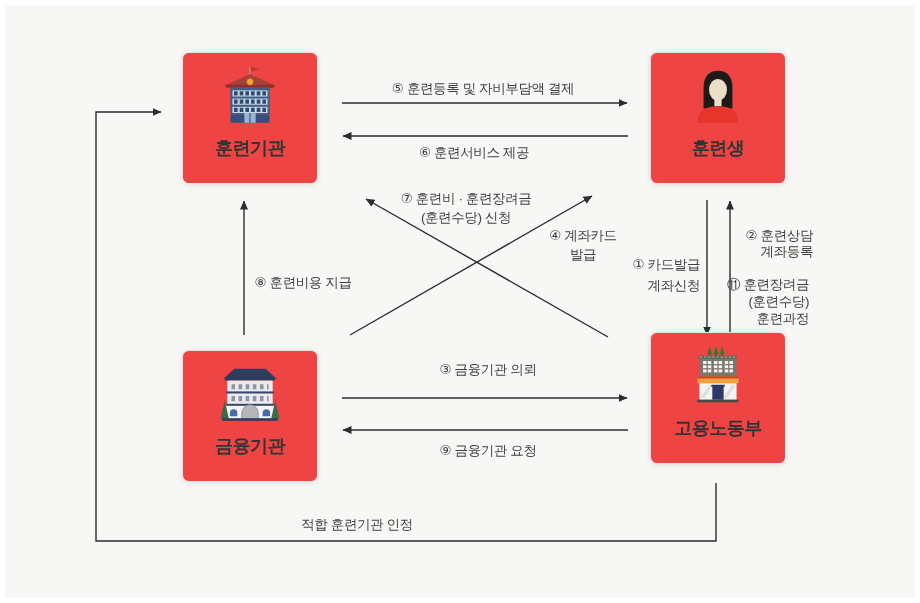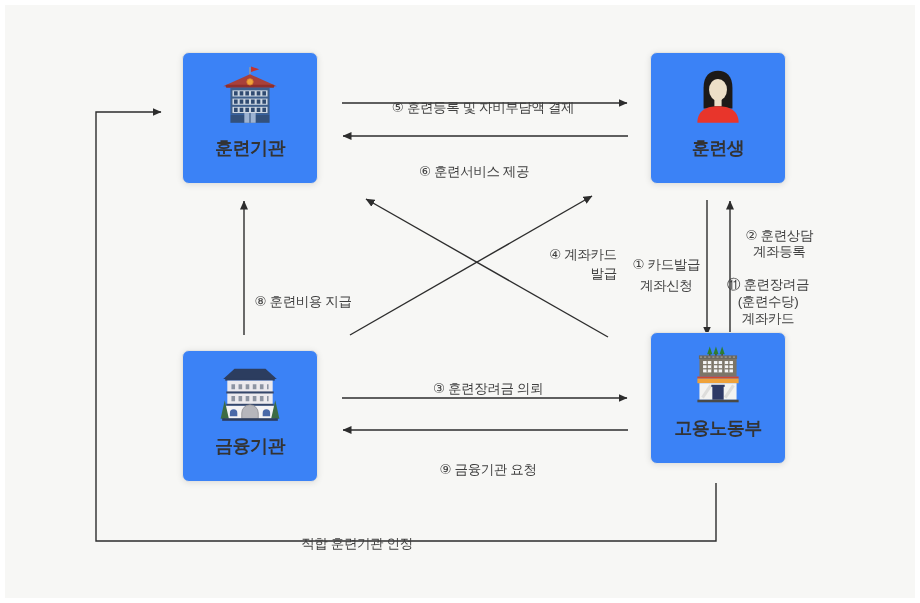--- a/index.html
+++ b/index.html
@@ -6,36 +6,36 @@
   .canvas{
     position:relative;width:920px;height:603px;
     background:#f7f7f5;
     box-shadow:inset 0 0 0 5px #ffffff;
     font-family:"Liberation Sans","DejaVu Sans",sans-serif;
     overflow:hidden;
   }
   .arrows{position:absolute;left:0;top:0;width:920px;height:603px;}
   .node{
     position:absolute;width:136px;height:132px;
-    background:#3b82f6;border:1px solid #e4e4e2;border-radius:7px;
+    background:#ef4444;border:1px solid #e4e4e2;border-radius:7px;
     box-shadow:0 1px 6px rgba(0,0,0,0.10);
     display:flex;flex-direction:column;align-items:center;justify-content:flex-start;
     padding-top:10px;box-sizing:border-box;
   }
   .node .icon{width:66px;height:66px;display:block;}
   .node .nlabel{
     margin-top:7px;font-size:18px;font-weight:bold;color:#333333;
     letter-spacing:-0.5px;white-space:nowrap;
   }
   .lbl{
     position:absolute;font-size:13.5px;color:#3f3f3f;
     letter-spacing:-0.4px;white-space:nowrap;line-height:19px;font-weight:500;
   }
-  .c{transform:translate(-50%,-50%);text-align:right;margin-top:19px;}
-  .r{text-align:center;}
+  .c{transform:translate(-50%,-50%);text-align:center;}
+  .r{text-align:right;}
 </style>
 </head>
 <body>
 
 <div class="canvas">
 
   <svg class="arrows" width="920" height="603" viewBox="0 0 920 603">
     <defs>
       <marker id="ah" markerWidth="9" markerHeight="8" refX="8.5" refY="4" orient="auto" markerUnits="userSpaceOnUse">
         <path d="M0,0 L9,4 L0,8 Z" fill="#2d2d2d"></path>
@@ -149,20 +149,24 @@
         <rect x="26.5" y="41.5" width="11" height="13.5" fill="#2e3a66"></rect>
         <rect x="12" y="55" width="40" height="2.5" fill="#4a4a46"></rect>
       </svg>
     </span>
     <span class="nlabel">고용노동부</span>
   </div>
 
   <div class="lbl c" style="left:483px;top:88px">⑤ 훈련등록 및 자비부담액 결제</div>
   <div class="lbl c" style="left:474px;top:152px">⑥ 훈련서비스 제공</div>
 
+  <div class="lbl c" style="left:466px;top:208px">
+    <div>⑦ 훈련비 · 훈련장려금</div>
+    <div>(훈련수당) 신청</div>
+  </div>
 
   <div class="lbl c" style="left:583px;top:245px">
     <div>④ 계좌카드</div>
     <div>발급</div>
   </div>
 
   <div class="lbl c" style="left:303px;top:282px">⑧ 훈련비용 지급</div>
 
   <div class="lbl r" style="right:220px;top:254px;line-height:21px">
     <div>① 카드발급</div>
@@ -170,24 +174,24 @@
   </div>
 
   <div class="lbl r" style="right:107px;top:228px;line-height:16px">
     <div>② 훈련상담</div>
     <div>계좌등록</div>
   </div>
 
   <div class="lbl r" style="right:111px;top:276px;line-height:17px">
     <div>⑪ 훈련장려금</div>
     <div>(훈련수당)</div>
-    <div>계좌카드</div>
+    <div>훈련과정</div>
   </div>
 
   <div class="lbl c" style="left:488px;top:369px;line-height:21px">
-    <div>③ 훈련장려금 의뢰</div>
+    <div>③ 금융기관 의뢰</div>
   </div>
 
   <div class="lbl c" style="left:488px;top:450px">⑨ 금융기관 요청</div>
 
   <div class="lbl c" style="left:357px;top:524px">적합 훈련기관 인정</div>
 
 </div>
 
 </body></html>

